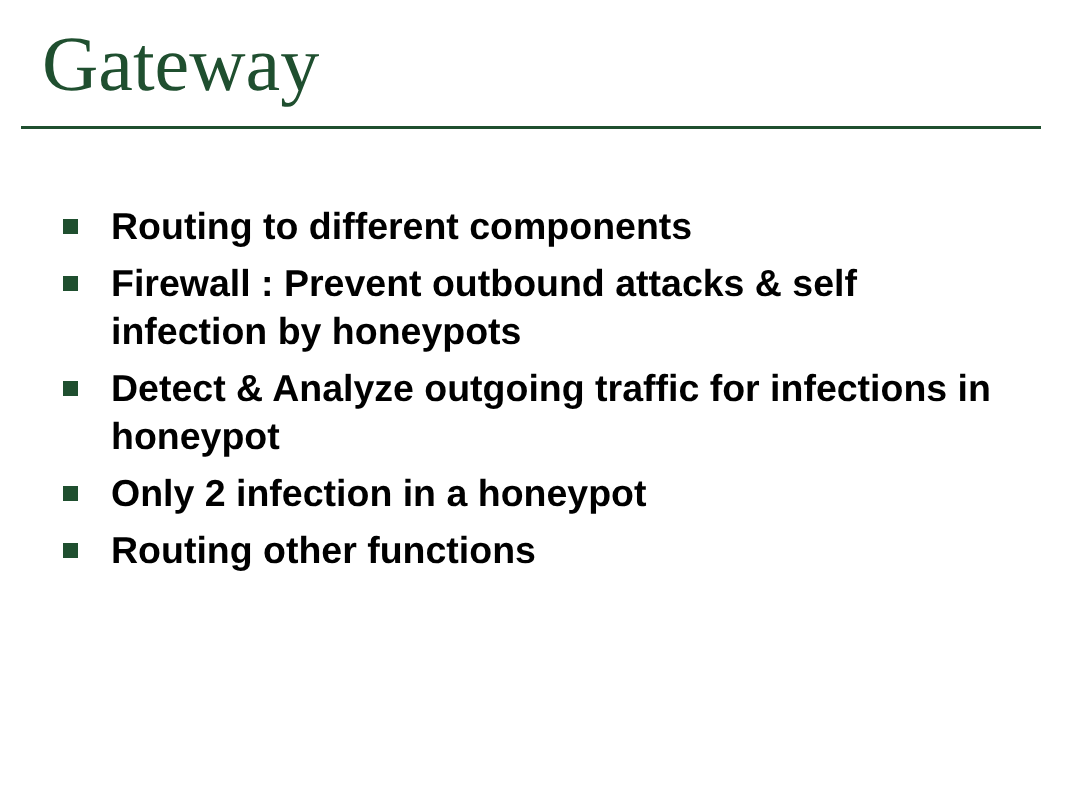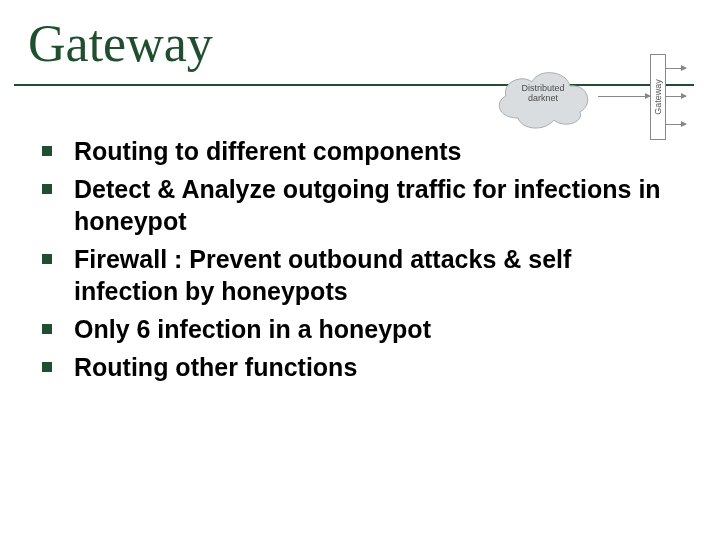--- a/index.html
+++ b/index.html
@@ -131,55 +131,37 @@
   .ao3 { left: 178px; top: 74px; width: 20px; }
 </style>
 </head>
 <body>
 
 <div class="slide">
 
   <div class="title">Gateway</div>
   <div class="title-rule"></div>
 
-  <div class="diagram">
-    <div class="cloud">
-      <svg viewBox="0 0 110 72">
-        <path d="M30 58 C10 58 6 42 18 36 C14 22 34 14 44 22 C50 8 78 10 82 26 C100 24 106 44 92 52 C96 64 74 68 66 60 C56 72 34 70 30 58 Z" fill="#d9dde0" stroke="#a8adb1" stroke-width="1"></path>
-      </svg>
-    </div>
-    <div class="cloud-label">
-      <span>Distributed</span><br>
-      <span>darknet</span>
-    </div>
-    <div class="arrow arrow-cloud"></div>
-    <div class="gateway-box">
-      <div class="gateway-label">Gateway</div>
-    </div>
-    <div class="arrow-out ao1"></div>
-    <div class="arrow-out ao2"></div>
-    <div class="arrow-out ao3"></div>
-  </div>
 
   <div class="content">
     <div class="bullet-row">
       <div class="bullet-mark"></div>
       <div class="bullet-text">Routing to different components</div>
     </div>
     <div class="bullet-row">
       <div class="bullet-mark"></div>
+      <div class="bullet-text">Firewall : Prevent outbound attacks &amp; self infection by honeypots</div>
+    </div>
+    <div class="bullet-row">
+      <div class="bullet-mark"></div>
       <div class="bullet-text">Detect &amp; Analyze outgoing traffic for infections in honeypot</div>
     </div>
     <div class="bullet-row">
       <div class="bullet-mark"></div>
-      <div class="bullet-text">Firewall : Prevent outbound attacks &amp; self infection by honeypots</div>
-    </div>
-    <div class="bullet-row">
-      <div class="bullet-mark"></div>
-      <div class="bullet-text">Only 6 infection in a honeypot</div>
+      <div class="bullet-text">Only 2 infection in a honeypot</div>
     </div>
     <div class="bullet-row">
       <div class="bullet-mark"></div>
       <div class="bullet-text">Routing other functions</div>
     </div>
   </div>
 
 </div>
 
 </body></html>

